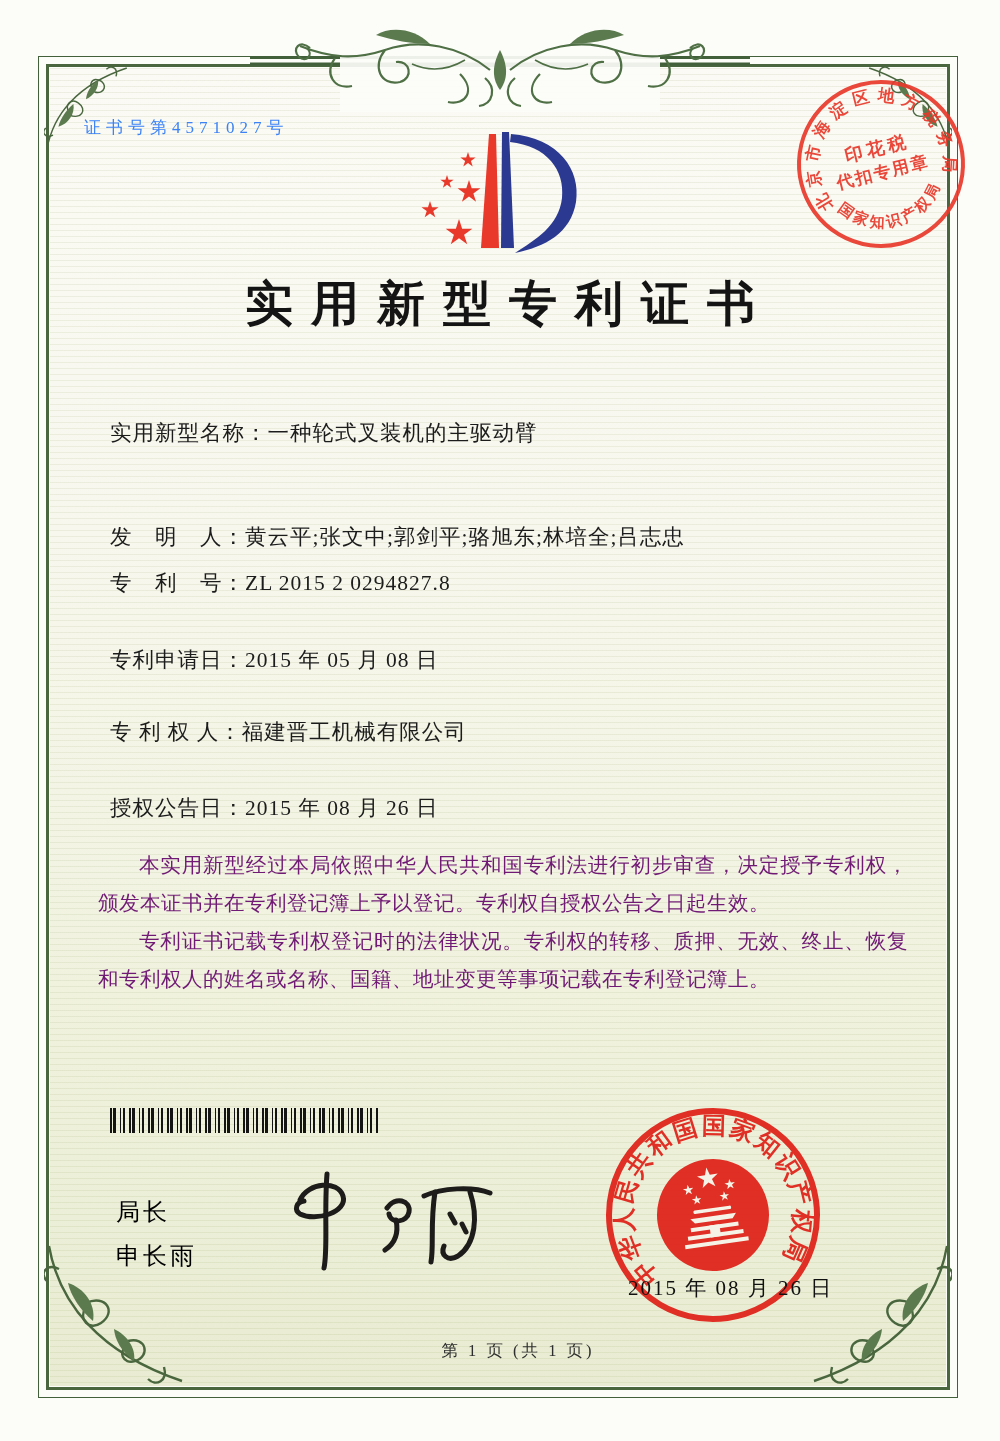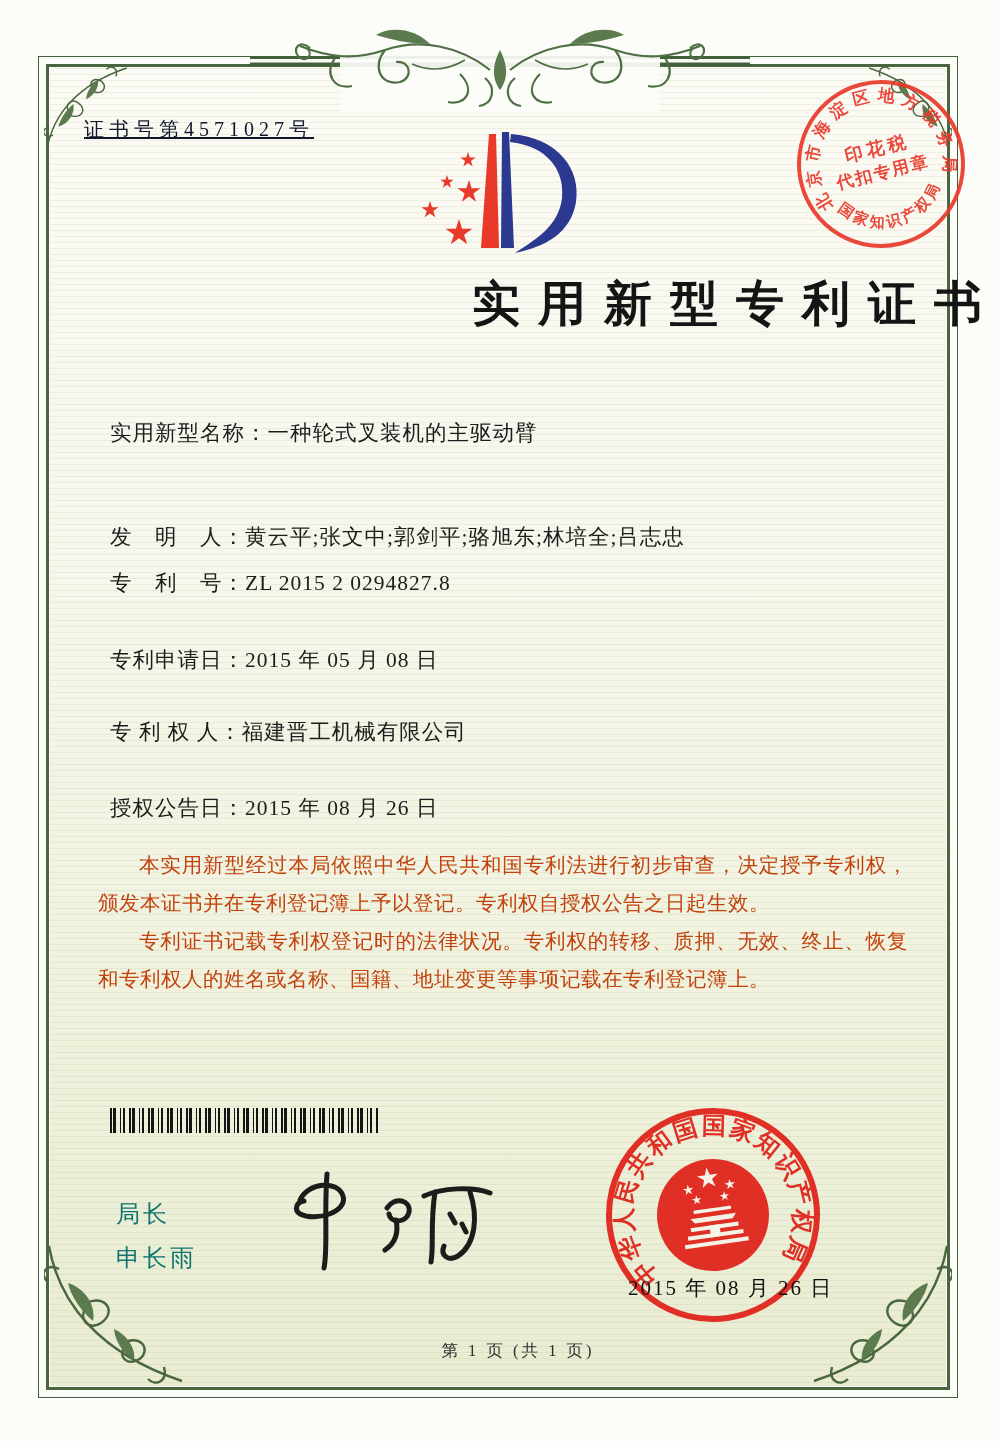--- a/index.html
+++ b/index.html
@@ -11,34 +11,34 @@
   }
   .texture{
     position:absolute;left:50px;top:68px;right:54px;bottom:55px;
     background:
       repeating-linear-gradient(180deg, rgba(120,140,60,0.10) 0 1px, rgba(0,0,0,0) 1px 6px),
       linear-gradient(180deg,#fbfaf4 0%,#f8f7ee 35%,#f0f2de 70%,#e9ecd2 100%);
   }
   .frame-outer{position:absolute;left:38px;top:56px;right:42px;bottom:43px;border:1.5px solid #42603a;pointer-events:none;}
   .frame-inner{position:absolute;left:46px;top:64px;right:50px;bottom:51px;border:3px solid #49663f;pointer-events:none;}
   .ornament{position:absolute;pointer-events:none;}
-  .cert-no{position:absolute;left:84px;top:116px;font-size:20px;letter-spacing:5px;color:#0f172a;text-decoration:underline;}
+  .cert-no{position:absolute;left:84px;top:116px;font-size:17px;letter-spacing:5px;color:#3b82f6;}
   .logo{position:absolute;left:405px;top:128px;width:200px;height:132px;}
   .tax-stamp{position:absolute;left:793px;top:76px;width:176px;height:176px;transform:rotate(-14deg);opacity:.92;}
-  .title{position:absolute;left:0;right:0;top:272px;margin:0;text-align:right;
+  .title{position:absolute;left:0;right:0;top:272px;margin:0;text-align:center;
     font-size:48px;font-weight:bold;letter-spacing:18px;text-indent:18px;color:#141414;}
   .field-row{position:absolute;left:110px;font-size:21.5px;letter-spacing:1px;white-space:nowrap;}
   .f0{top:418px;} .f1{top:498px;margin-top:24px;} .f2{top:568px;font-family:Liberation Serif, serif;} .f3{top:645px;} .f4{top:717px;} .f5{top:793px;font-family:Liberation Serif, serif;}
   .paras{position:absolute;left:98px;top:846px;width:810px;font-size:20.5px;line-height:38px;
-    text-align:justify;letter-spacing:.5px;color:#c2410c;}
+    text-align:justify;letter-spacing:.5px;color:#701a75;}
   .paras p{margin:0;text-indent:2em;}
   .barcode{position:absolute;left:110px;top:1108px;width:268px;height:25px;
     background:repeating-linear-gradient(90deg,#141414 0 2px,rgba(0,0,0,0) 2px 3px,#141414 3px 6px,rgba(0,0,0,0) 6px 10px,#141414 10px 11px,rgba(0,0,0,0) 11px 13px,#141414 13px 15px,rgba(0,0,0,0) 15px 19px);}
   .signer{position:absolute;left:116px;top:1192px;font-size:24px;letter-spacing:3px;line-height:44px;
-    font-family:Liberation Serif, serif;color:#0f766e;}
+    font-family:Liberation Mono, monospace;color:#000000;}
   .signature{position:absolute;left:272px;top:1162px;width:250px;height:115px;}
   .office-seal{position:absolute;left:602px;top:1104px;width:222px;height:222px;transform:rotate(-8deg);opacity:.95;}
   .seal-date{position:absolute;left:628px;top:1274px;font-size:21px;letter-spacing:2px;color:#101010;z-index:6;}
   .footer{position:absolute;left:0;right:0;top:1340px;text-align:center;font-size:16.5px;letter-spacing:3px;color:#2e2e2e;padding-left:36px;}
   svg{display:block;}
 </style>
 </head>
 <body>
 
 <div class="texture"></div>

